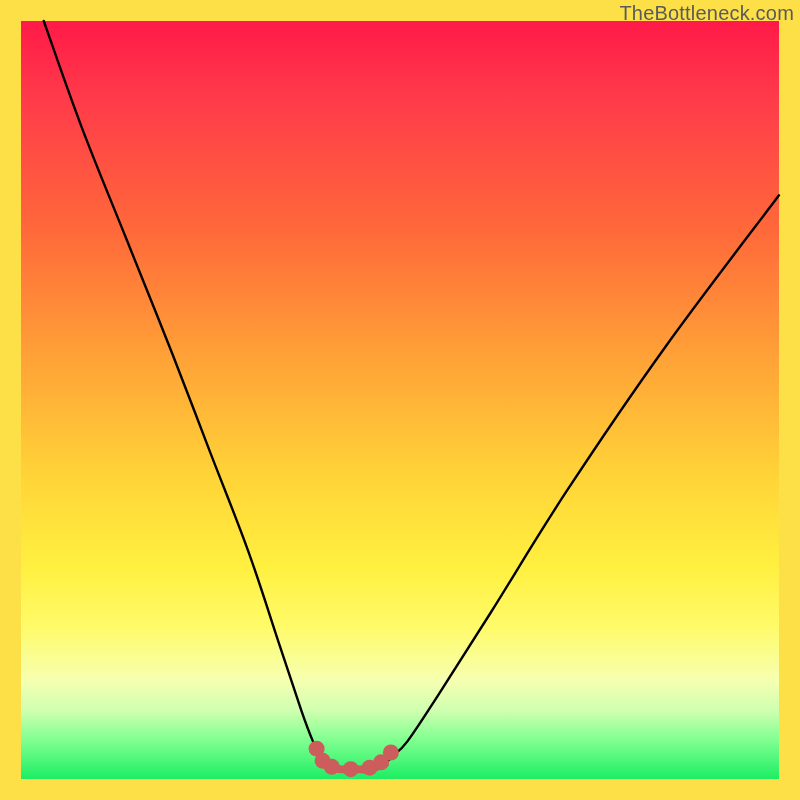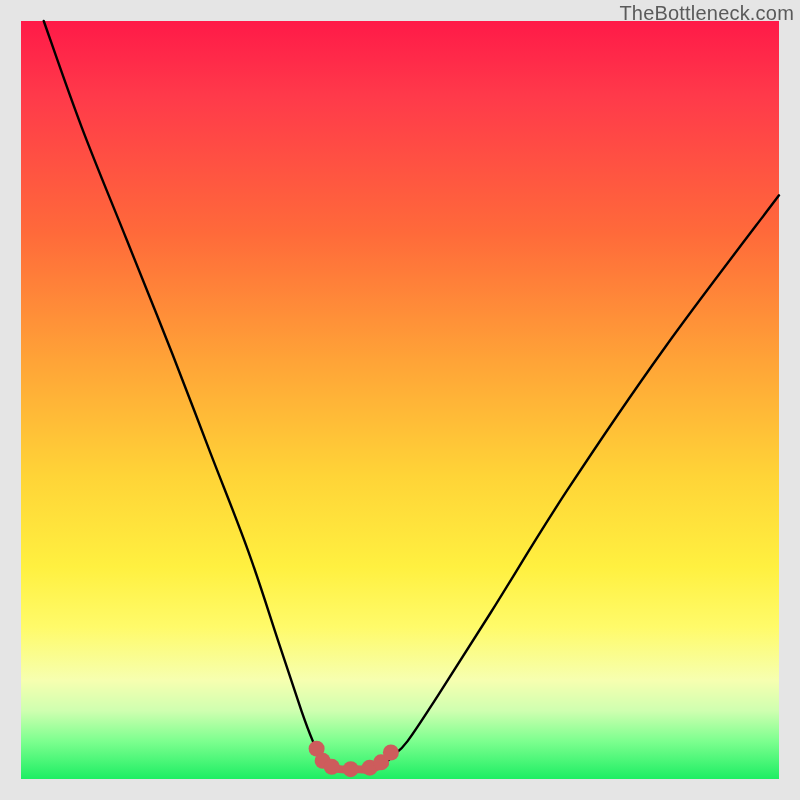--- a/index.html
+++ b/index.html
@@ -8,21 +8,21 @@
     width: 800px;
     height: 800px;
     background: #000;
     overflow: hidden;
     font-family: Arial, Helvetica, sans-serif;
   }
   .frame {
     position: relative;
     width: 800px;
     height: 800px;
-    background: #e5e5e5;
+    background: #fde047;
   }
   .plot-area {
     position: absolute;
     left: 21px;
     top: 21px;
     width: 758px;
     height: 758px;
     
     background: linear-gradient(
       to bottom,

